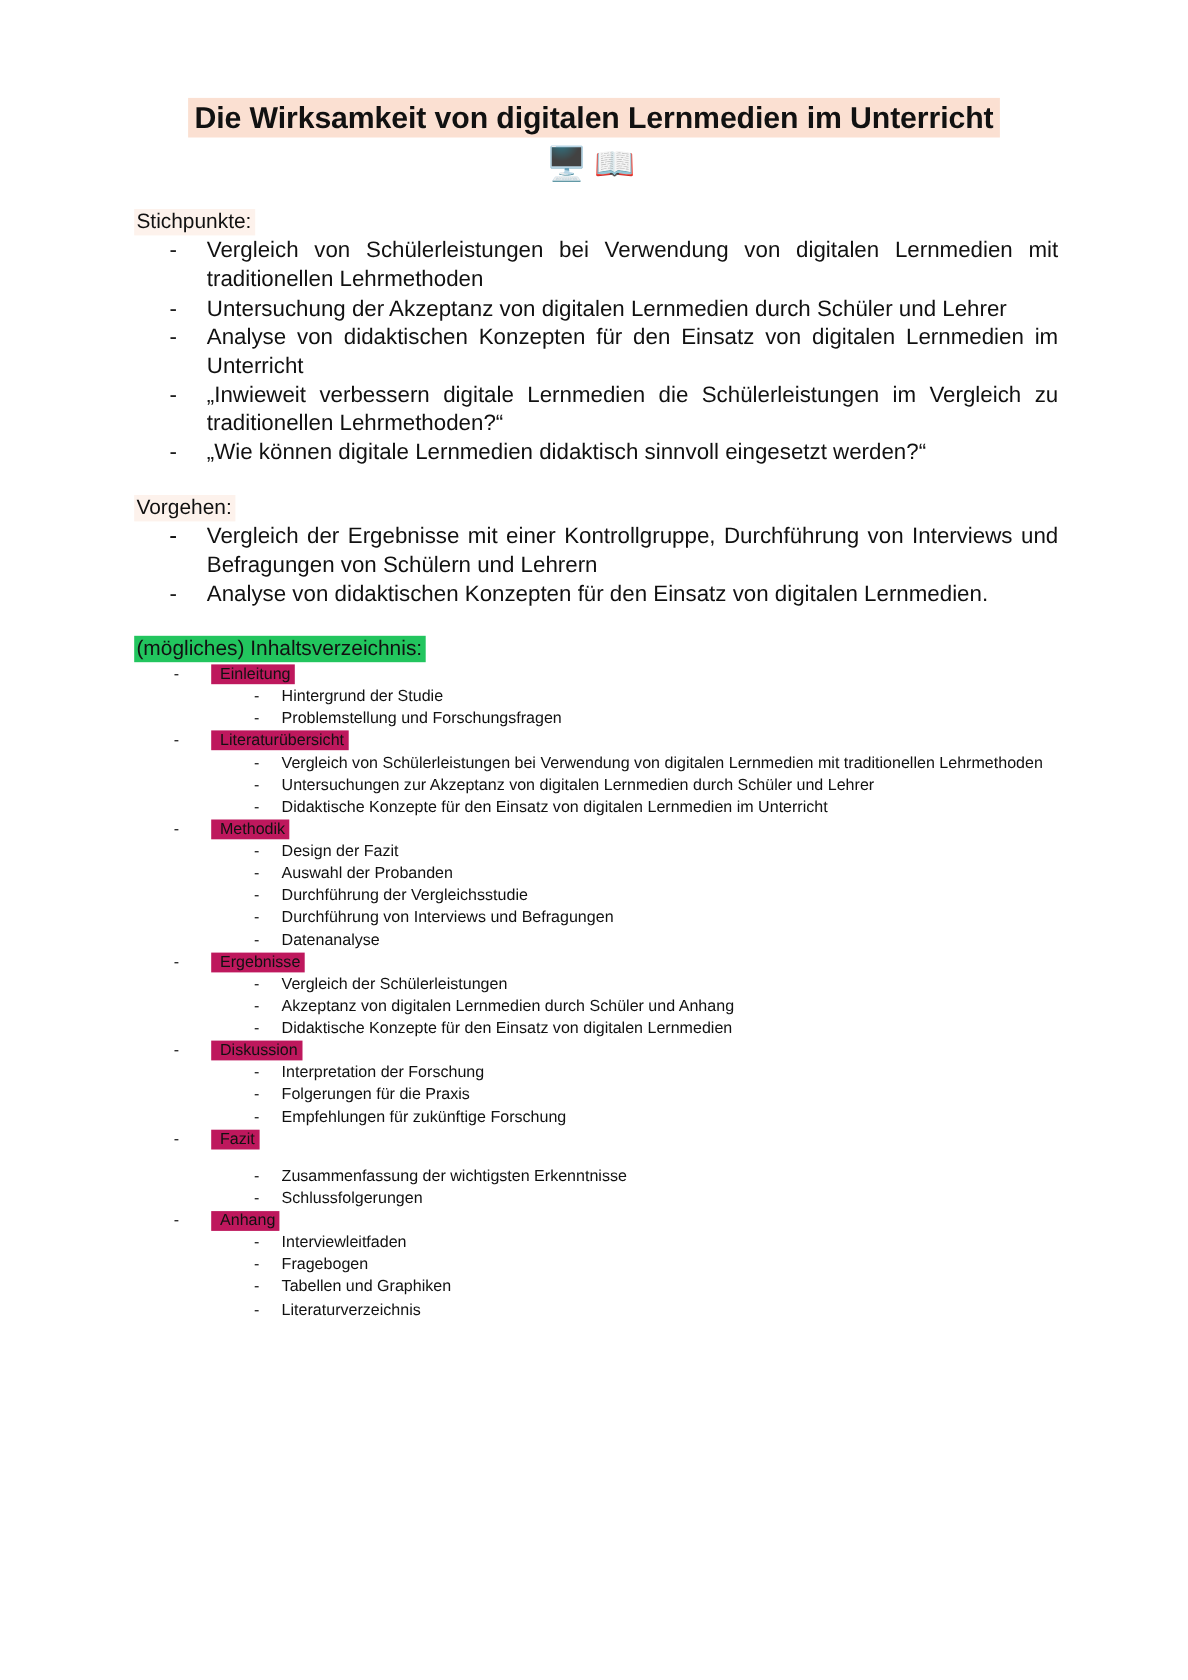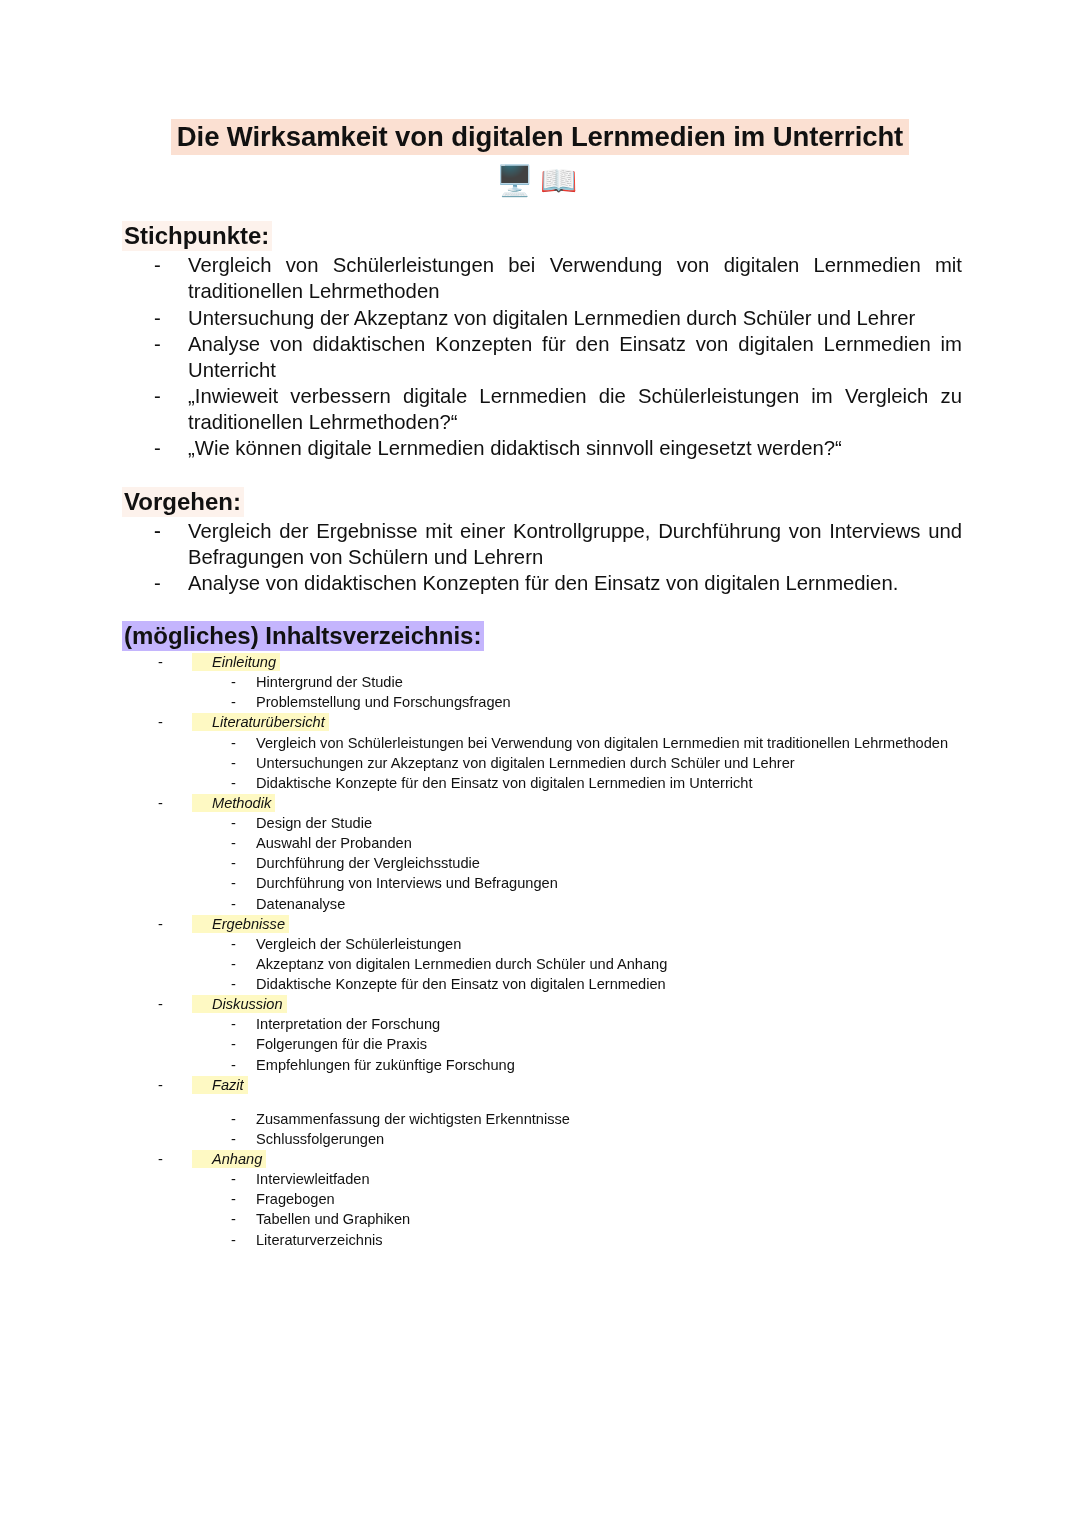--- a/index.html
+++ b/index.html
@@ -20,21 +20,21 @@
     width: 1080px;
     height: 1527px;
     box-sizing: border-box;
     padding: 0;
     overflow: hidden;
     background: #ffffff;
   }
 
   
   .title-block {
-    margin-top: 118px;
+    margin-top: 88px;
     text-align: center;
   }
   .doc-title {
     display: inline;
     font-size: 27.5px;
     font-weight: bold;
     letter-spacing: -0.1px;
     line-height: 1.35;
     background: #fbe0d2;
     padding: 2px 6px 3px 6px;
@@ -48,32 +48,32 @@
     line-height: 1;
     letter-spacing: 6px;
   }
   .emoji-icon {
     display: inline-block;
     vertical-align: middle;
   }
 
   
   .section-heading {
-    font-size: 24px;
-    font-weight: bold;
+    font-size: 19px;
+    font-weight: normal;
     margin-left: 122px;
     margin-top: 26px;
     margin-bottom: 2px;
   }
   .section-heading > span {
     padding: 1px 3px 2px 2px;
     box-decoration-break: clone;
     -webkit-box-decoration-break: clone;
   }
-  .hl-strong > span { background: #c4b5fd; }
+  .hl-strong > span { background: #22c55e; }
   .hl-faint  > span { background: #fdf2ec; }
 
   
   .body-list {
     margin: 0;
     padding: 0;
     list-style: none;
   }
   .body-list li {
     position: relative;
@@ -101,23 +101,22 @@
     line-height: 1.38;
     margin-left: 158px;
     padding-left: 34px;
   }
   .toc-l1 .dash {
     position: absolute;
     left: 0;
     top: 0;
   }
   .toc-l1 .label {
-    padding: 1px 4px 1px 20px;
-    background: #fef9c3;
-    font-style: italic;
+    padding: 1px 4px 1px 8px;
+    background: #be185d;
   }
   .toc-l2 {
     position: relative;
     font-size: 14.6px;
     line-height: 1.38;
     margin-left: 231px;
     margin-right: 118px;
     padding-left: 25px;
     text-align: justify;
   }
@@ -164,21 +163,21 @@
     <div class="section-heading hl-strong"><span>(mögliches) Inhaltsverzeichnis:</span></div>
     <div id="toc-root">
         <div class="toc-l1"><span class="dash">-</span><span class="label">Einleitung</span></div>
         <div class="toc-l2 plain"><span class="dash">-</span><span>Hintergrund der Studie</span></div>
         <div class="toc-l2 plain"><span class="dash">-</span><span>Problemstellung und Forschungsfragen</span></div>
         <div class="toc-l1"><span class="dash">-</span><span class="label">Literaturübersicht</span></div>
         <div class="toc-l2"><span class="dash">-</span><span>Vergleich von Schülerleistungen bei Verwendung von digitalen Lernmedien mit traditionellen Lehrmethoden</span></div>
         <div class="toc-l2 plain"><span class="dash">-</span><span>Untersuchungen zur Akzeptanz von digitalen Lernmedien durch Schüler und Lehrer</span></div>
         <div class="toc-l2 plain"><span class="dash">-</span><span>Didaktische Konzepte für den Einsatz von digitalen Lernmedien im Unterricht</span></div>
         <div class="toc-l1"><span class="dash">-</span><span class="label">Methodik</span></div>
-        <div class="toc-l2 plain"><span class="dash">-</span><span>Design der Studie</span></div>
+        <div class="toc-l2 plain"><span class="dash">-</span><span>Design der Fazit</span></div>
         <div class="toc-l2 plain"><span class="dash">-</span><span>Auswahl der Probanden</span></div>
         <div class="toc-l2 plain"><span class="dash">-</span><span>Durchführung der Vergleichsstudie</span></div>
         <div class="toc-l2 plain"><span class="dash">-</span><span>Durchführung von Interviews und Befragungen</span></div>
         <div class="toc-l2 plain"><span class="dash">-</span><span>Datenanalyse</span></div>
         <div class="toc-l1"><span class="dash">-</span><span class="label">Ergebnisse</span></div>
         <div class="toc-l2 plain"><span class="dash">-</span><span>Vergleich der Schülerleistungen</span></div>
         <div class="toc-l2 plain"><span class="dash">-</span><span>Akzeptanz von digitalen Lernmedien durch Schüler und Anhang</span></div>
         <div class="toc-l2 plain"><span class="dash">-</span><span>Didaktische Konzepte für den Einsatz von digitalen Lernmedien</span></div>
         <div class="toc-l1"><span class="dash">-</span><span class="label">Diskussion</span></div>
         <div class="toc-l2 plain"><span class="dash">-</span><span>Interpretation der Forschung</span></div>

